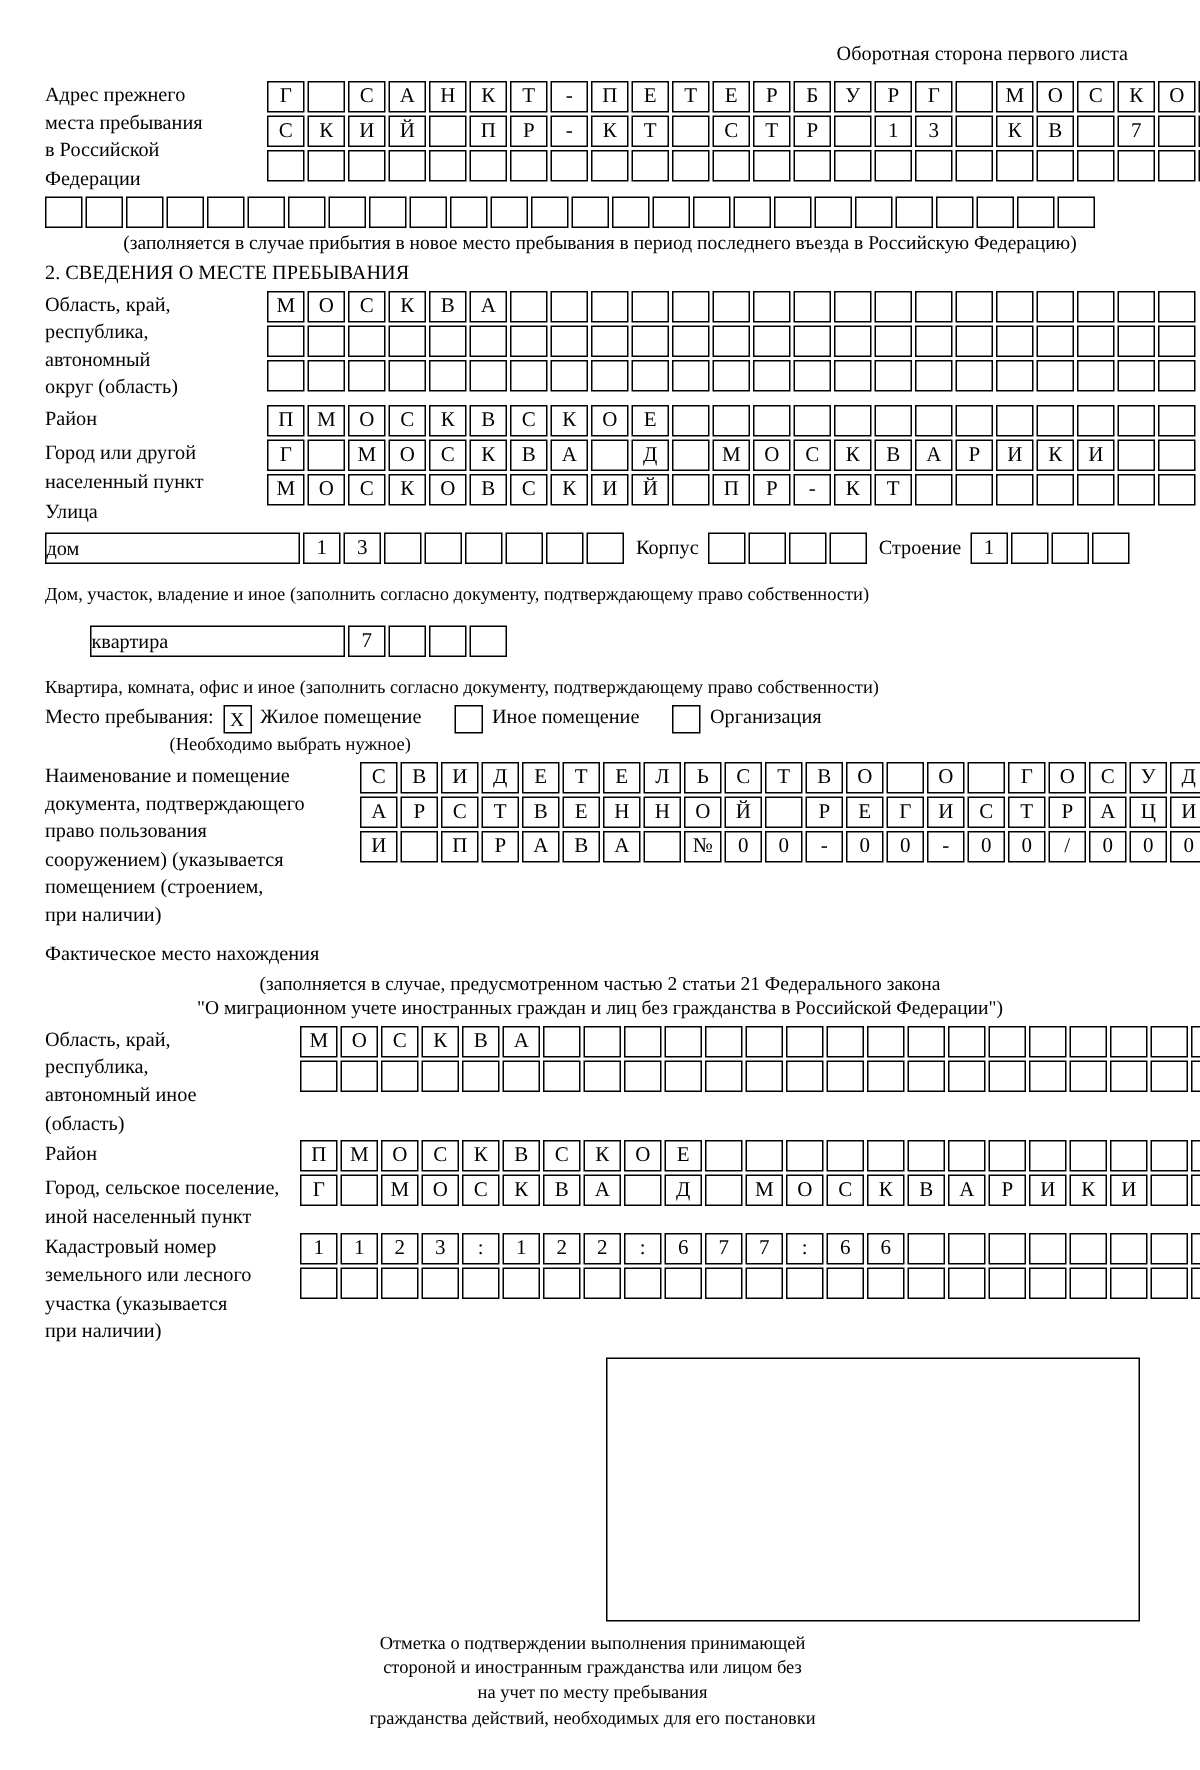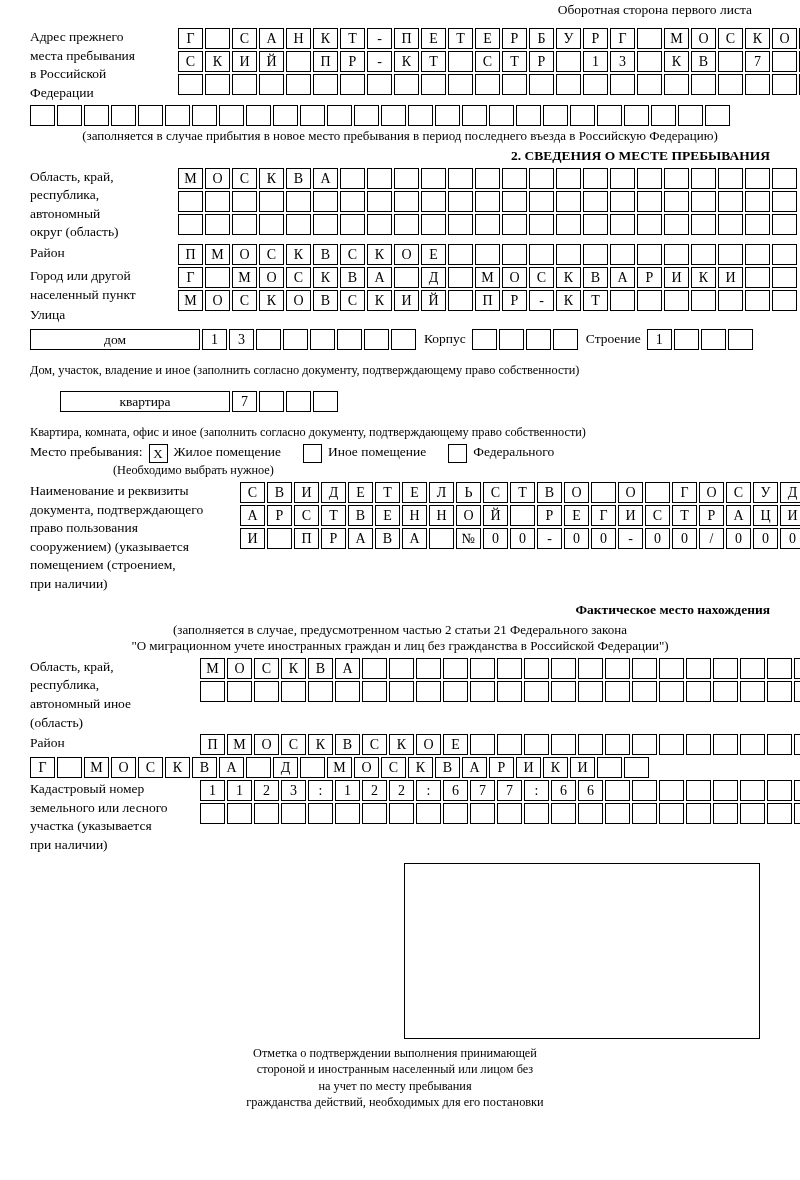--- a/index.html
+++ b/index.html
@@ -13,21 +13,21 @@
     font-family: "Liberation Serif", serif;
     color: #000;
     position: relative;
     overflow: hidden;
   }
   .page {
     position: relative;
     width: 800px;
     height: 1052px;
     box-sizing: border-box;
-    padding: 2px 30px;
+    padding: 28px 30px;
   }
   .header-right {
     text-align: right;
     font-size: 13.5px;
     padding-right: 18px;
     margin-bottom: 10px;
   }
   .row {
     display: flex;
     align-items: flex-start;
@@ -48,42 +48,41 @@
     font-size: 14px;
     line-height: 19px;
     text-align: center;
     font-family: "Liberation Serif", serif;
     overflow: hidden;
   }
   .small {
     font-size: 12.3px;
   }
   .section-title {
-    text-align: right;
-    font-weight: bold;
+    text-align: left;
+    font-weight: normal;
     font-size: 13.5px;
     margin: 4px 0 4px 0;
   }
   .note {
     text-align: center;
     font-size: 13px;
   }
   .mt2 { margin-top: 2px; }
   .mt3 { margin-top: 13px; }
   .mt4 { margin-top: 4px; }
   .mt8 { margin-top: 8px; }
   .wideline {
     display: flex;
     align-items: center;
   }
   .namebox {
     border: 1px solid #000;
     height: 21px;
     box-sizing: border-box;
-    text-align: center;
     font-size: 13.5px;
     line-height: 19px;
     margin-right: 2px;
   }
   .inline-label {
     font-size: 13.5px;
     margin: 0 6px;
   }
   .checkline {
     display: flex;
@@ -473,27 +472,27 @@
 
   <div class="small mt3">Квартира, комната, офис и иное (заполнить согласно документу, подтверждающему право собственности)</div>
 
   <div class="checkline mt4">
     <span>Место пребывания:</span>
     <span class="chk">X</span>
     <span>Жилое помещение</span>
     <span class="chk" style="margin-left:22px"></span>
     <span>Иное помещение</span>
     <span class="chk" style="margin-left:22px"></span>
-    <span>Федерального</span>
+    <span>Организация</span>
   </div>
   <div class="small" style="margin-left:83px">(Необходимо выбрать нужное)</div>
 
   <div class="row mt4">
     <div class="labelcol3">
-      <div class="label">Наименование и реквизиты</div>
+      <div class="label">Наименование и помещение</div>
       <div class="label">документа, подтверждающего</div>
       <div class="label">право пользования</div>
       <div class="label">сооружением) (указывается</div>
       <div class="label">помещением (строением,</div>
       <div class="label">при наличии)</div>
     </div>
     <div class="stack">
       <div class="boxes">
         <div class="bx">С</div>
         <div class="bx">В</div>
@@ -656,20 +655,24 @@
       <div class="bx"></div>
       <div class="bx"></div>
       <div class="bx"></div>
       <div class="bx"></div>
       <div class="bx"></div>
       <div class="bx"></div>
     </div>
   </div>
 
   <div class="row mt2">
+    <div class="labelcol2">
+      <div class="label">Город, сельское поселение,</div>
+      <div class="label">иной населенный пункт</div>
+    </div>
     <div class="boxes">
       <div class="bx">Г</div>
       <div class="bx"></div>
       <div class="bx">М</div>
       <div class="bx">О</div>
       <div class="bx">С</div>
       <div class="bx">К</div>
       <div class="bx">В</div>
       <div class="bx">А</div>
       <div class="bx"></div>
@@ -750,18 +753,18 @@
       </div>
     </div>
   </div>
 
   <div style="display:flex;justify-content:flex-end;margin-top:8px;padding-right:10px">
     <div class="bigbox"></div>
   </div>
 
   <div style="margin-top:6px;padding-right:10px">
     <div class="footer-note">Отметка о подтверждении выполнения принимающей</div>
-    <div class="footer-note">стороной и иностранным населенный или лицом без</div>
+    <div class="footer-note">стороной и иностранным гражданства или лицом без</div>
     <div class="footer-note">на учет по месту пребывания</div>
     <div class="footer-note">гражданства действий, необходимых для его постановки</div>
   </div>
 
 </div>
 
 </body></html>

